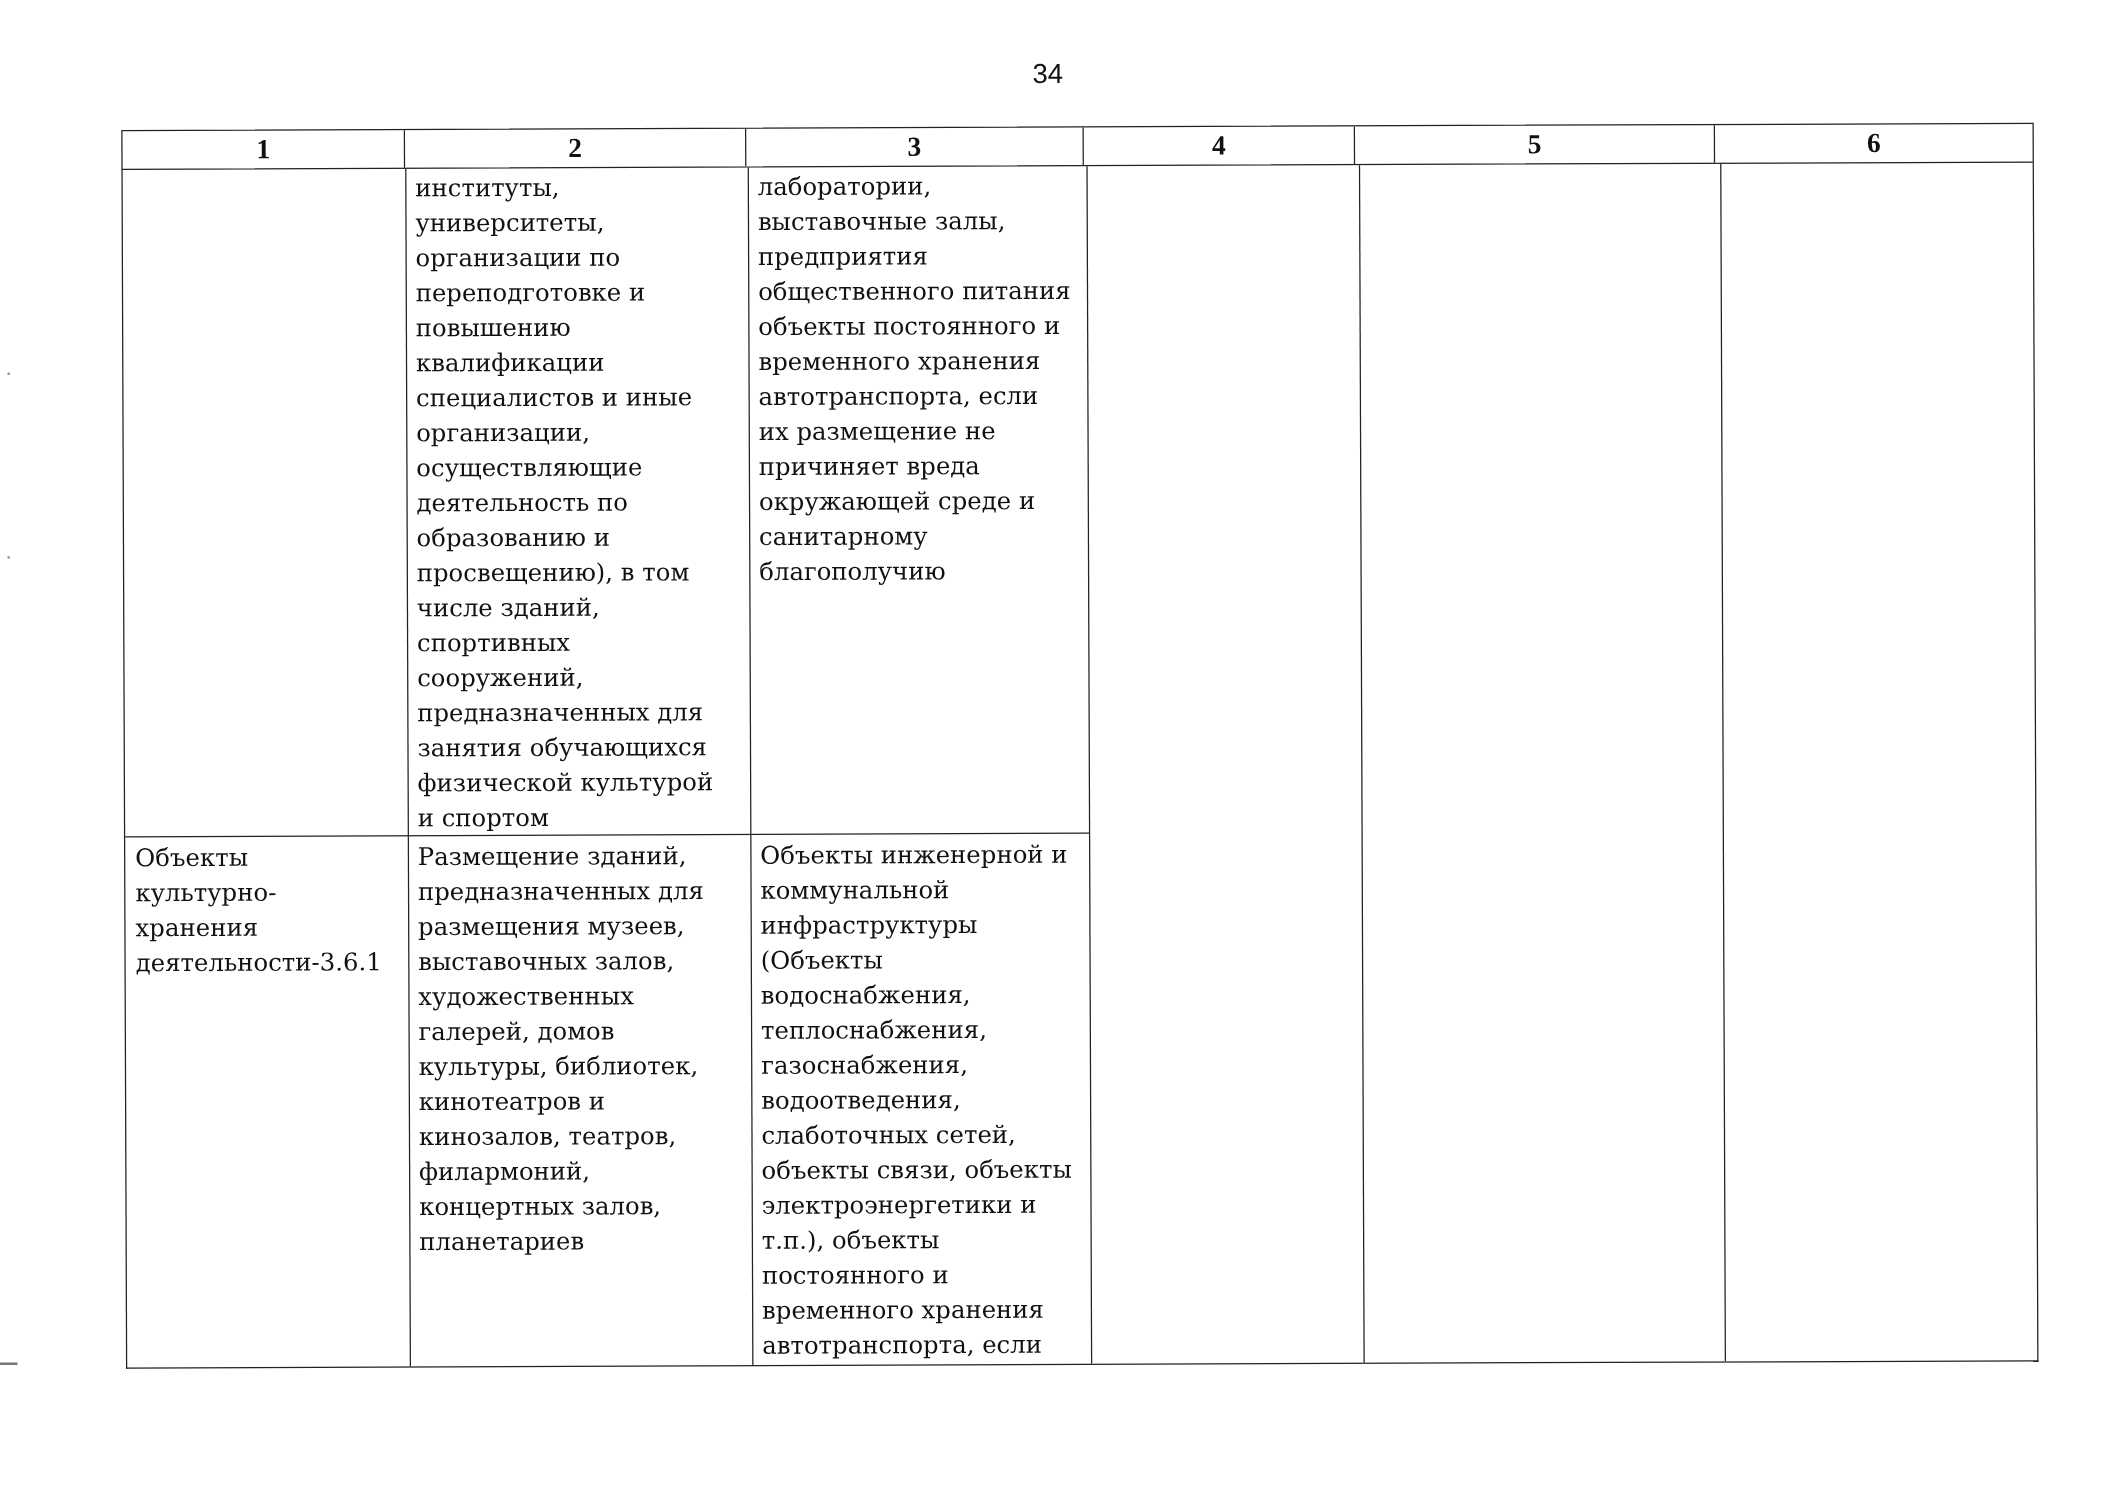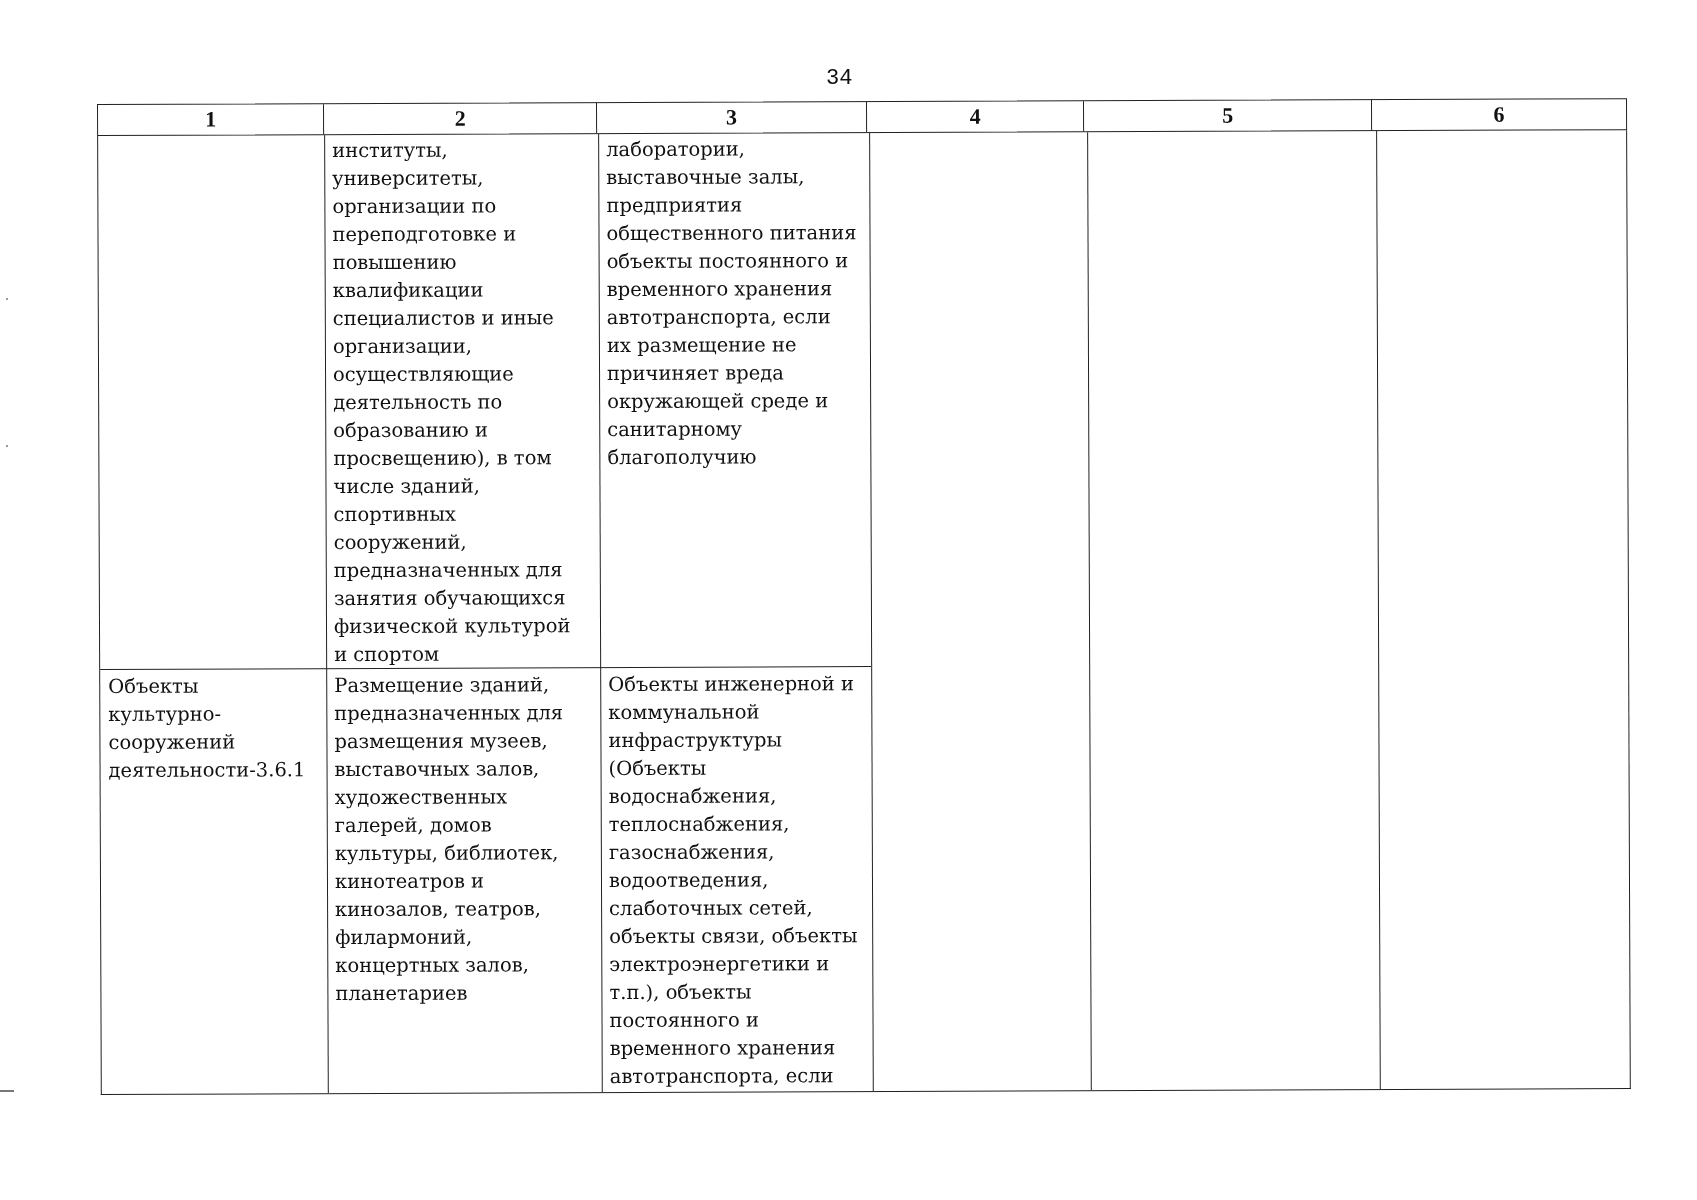--- a/index.html
+++ b/index.html
@@ -1,19 +1,19 @@
 <!DOCTYPE html>
 <html><head>
 <meta charset="utf-8">
 <style>
   html, body { margin:0; padding:0; background:#ffffff; }
   body { width:1697px; height:1200px; position:relative; overflow:hidden;
          font-family:"DejaVu Serif", "Liberation Serif", serif; color:#111; }
   .page-number { position:absolute; left:826px; top:46px; font-size:22px;
-                 font-family:Liberation Mono, monospace;margin-top:20px; }
+                 font-family:Liberation Sans, sans-serif; }
   .tbl { position:absolute; left:97px; top:104px; width:1530px;
          transform: rotate(-0.22deg); transform-origin: 0 0; }
   .hdr { display:flex; height:30px; border:1.5px solid #222; border-bottom:1.5px solid #222; }
   .hdr div { border-right:1.5px solid #222; text-align:center; font-weight:bold;
              font-family:"Liberation Serif", serif; font-size:22px; line-height:30px; }
   .hdr div:last-child { border-right:none; }
   .body { position:relative; height:958px; border:1.5px solid #222; border-top:none; }
   .vline { position:absolute; top:0; bottom:0; border-left:1.5px solid #222; }
   .hline { position:absolute; height:0; border-top:1.5px solid #222; }
   .cell { position:absolute; font-size:19.5px; line-height:28px; white-space:pre-line; }
@@ -74,21 +74,21 @@
 автотранспорта, если
 их размещение не
 причиняет вреда
 окружающей среде и
 санитарному
 благополучию</div>
     <div class="cell" style="left:997px; top:2px; width:280px"></div>
 
     <div class="cell" style="left:8px; top:537px; width:215px">Объекты
 культурно-
-сооружений
+хранения
 деятельности-3.6.1</div>
     <div class="cell" style="left:234px; top:537px; width:262px">Размещение зданий,
 предназначенных для
 размещения музеев,
 выставочных залов,
 художественных
 галерей, домов
 культуры, библиотек,
 кинотеатров и
 кинозалов, театров,

